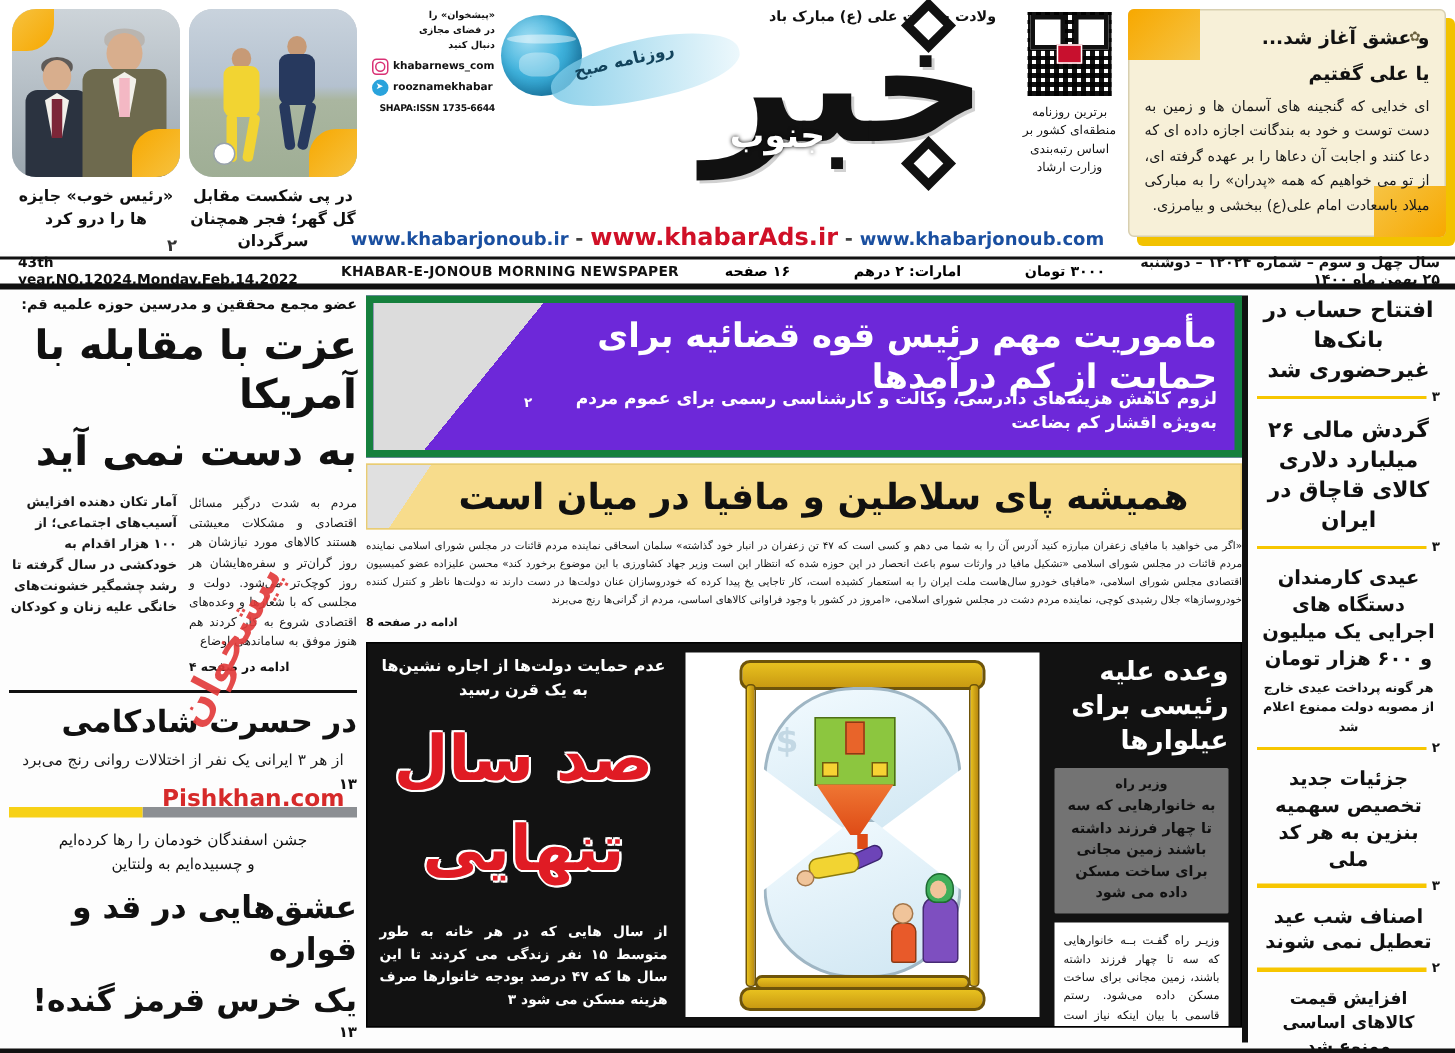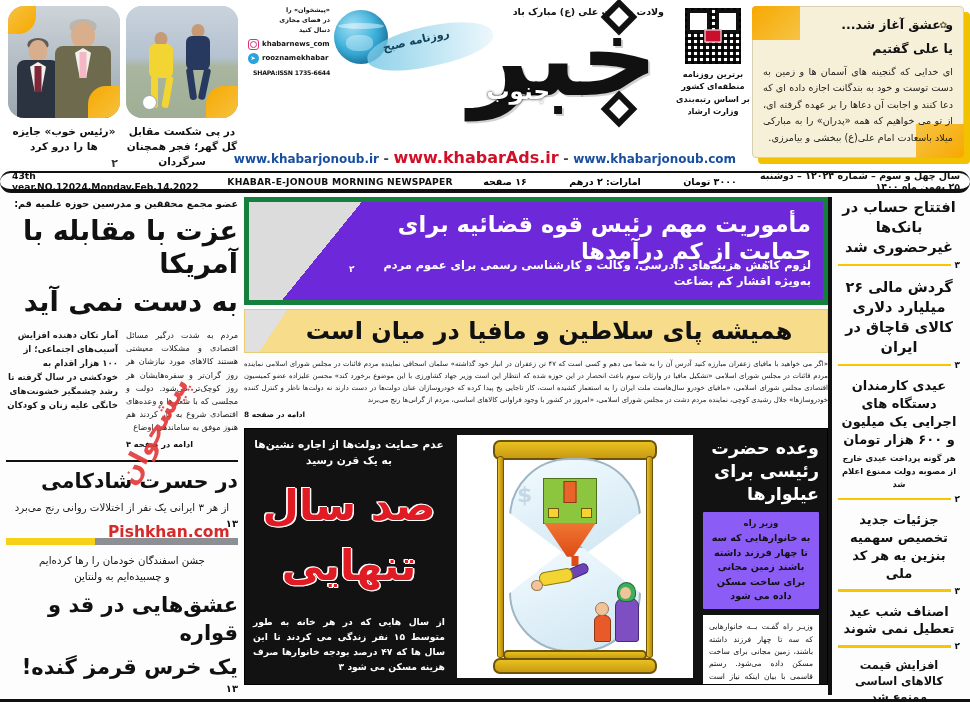--- a/index.html
+++ b/index.html
@@ -242,21 +242,21 @@
     background: #fff; border: 3.5px solid #111;
   }
   .qr::before { left: 2px; top: 2px; }
   .qr::after { right: 2px; top: 2px; }
   .qr-logo {
     position: absolute; left: 50%; top: 50%; transform: translate(-50%,-50%);
     width: 17px; height: 13px; background: #c8102e; border: 1.5px solid #fff;
     z-index: 2;
   }
   .ministry {
-    margin-top: 4px; font-size: 8.2px; font-weight: bold;
+    margin-top: 4px; font-size: 8.2px; font-weight: normal;
     color: #111; line-height: 1.5; direction: rtl;
   }
 
   
   .quote-card {
     position: absolute; left: 752px; top: 6px; width: 212px; height: 152px;
     background: #f7f0d8;
     border: 1px solid #d8cfb0;
     border-radius: 4px;
     box-shadow: 6px 6px 0 #f2c200;
@@ -297,21 +297,21 @@
   }
   .urls .u-sm { color: #1a4fa0; font-size: 12px; }
   .urls .u-big { color: #d01027; font-size: 16px; }
   .urls .u-dash { color: #444; }
 
   
   .datebar {
     position: absolute; left: 0; top: 171px; width: 970px; height: 22px;
     border-top: 2.5px solid #111; border-bottom: 4px solid #111;
     background: #fff;
-    display: flex; align-items: center; direction: ltr; border-radius: 11px;
+    display: flex; align-items: center; direction: ltr;
   }
   .datebar .d-en {
     font-size: 9.2px; font-weight: bold; color: #111;
     padding-left: 12px; width: 215px;
   }
   .datebar .d-paper {
     font-size: 9.2px; font-weight: bold; color: #111;
     width: 250px; text-align: center; letter-spacing: .2px;
   }
   .datebar .d-pages { font-size: 9.5px; font-weight: bold; width: 80px; text-align: center; direction: rtl; }
@@ -468,21 +468,21 @@
     display: flex; direction: rtl; overflow: hidden;
   }
   .f-left {
     width: 130px; padding: 8px 8px 6px 6px; flex: none;
   }
   .f-head {
     font-size: 17.5px; font-weight: bold; color: #fff;
     line-height: 1.3; text-align: right; direction: rtl;
   }
   .f-card {
-    margin-top: 7px; background: #8b5cf6; color: #111;
+    margin-top: 7px; background: #737373; color: #111;
     padding: 6px 6px; border-radius: 1px;
   }
   .f-card .fc-kick {
     font-size: 8.6px; font-weight: bold; text-align: center; margin-bottom: 3px;
   }
   .f-card .fc-dek {
     font-size: 9.6px; font-weight: bold; line-height: 1.5; text-align: center;
   }
   .f-card2 {
     margin-top: 6px; background: #fff; color: #111;
@@ -830,21 +830,21 @@
       </div>
 
       <div class="center-body">
         <p>«اگر می خواهید با مافیای زعفران مبارزه کنید آدرس آن را به شما می دهم و کسی است که ۴۷ تن زعفران در انبار خود گذاشته» سلمان اسحاقی نماینده مردم قائنات در مجلس شورای اسلامی نماینده مردم قائنات در مجلس شورای اسلامی «تشکیل مافیا در وارثات سوم باعث انحصار در این حوزه شده که انتظار این است وزیر جهاد کشاورزی با این موضوع برخورد کند» محسن علیزاده عضو کمیسیون اقتصادی مجلس شورای اسلامی، «مافیای خودرو سال‌هاست ملت ایران را به استعمار کشیده است، کار تاجایی یخ پیدا کرده که خودروسازان عنان دولت‌ها در دست دارند نه دولت‌ها ناظر و کنترل کننده خودروسازها» جلال رشیدی کوچی، نماینده مردم دشت در مجلس شورای اسلامی، «امروز در کشور با وجود فراوانی کالاهای اساسی، مردم از گرانی‌ها رنج می‌برند</p>
         <div class="center-cont">ادامه در صفحه 8</div>
       </div>
 
       <div class="feature">
 
         <div class="f-left">
-          <div class="f-head">وعده حضرت</div>
+          <div class="f-head">وعده علیه</div>
           <div class="f-head">رئیسی برای</div>
           <div class="f-head">عیلوارها</div>
           <div class="f-card">
             <div class="fc-kick">وزیر راه</div>
             <div class="fc-dek">به خانوارهایی که سه تا چهار فرزند داشته باشند زمین مجانی برای ساخت مسکن داده می شود</div>
           </div>
           <div class="f-card2">
             <span>وزیـر راه گفـت بــه خانوارهایی که سه تا چهار فرزند داشته باشند، زمین مجانی برای ساخت مسکن داده می‌شود. رستم قاسمی با بیان اینکه نیاز است اقـدام جدی برای تامین مسکن صورت گیرد، اظهار کرد:</span>
             
           </div>

